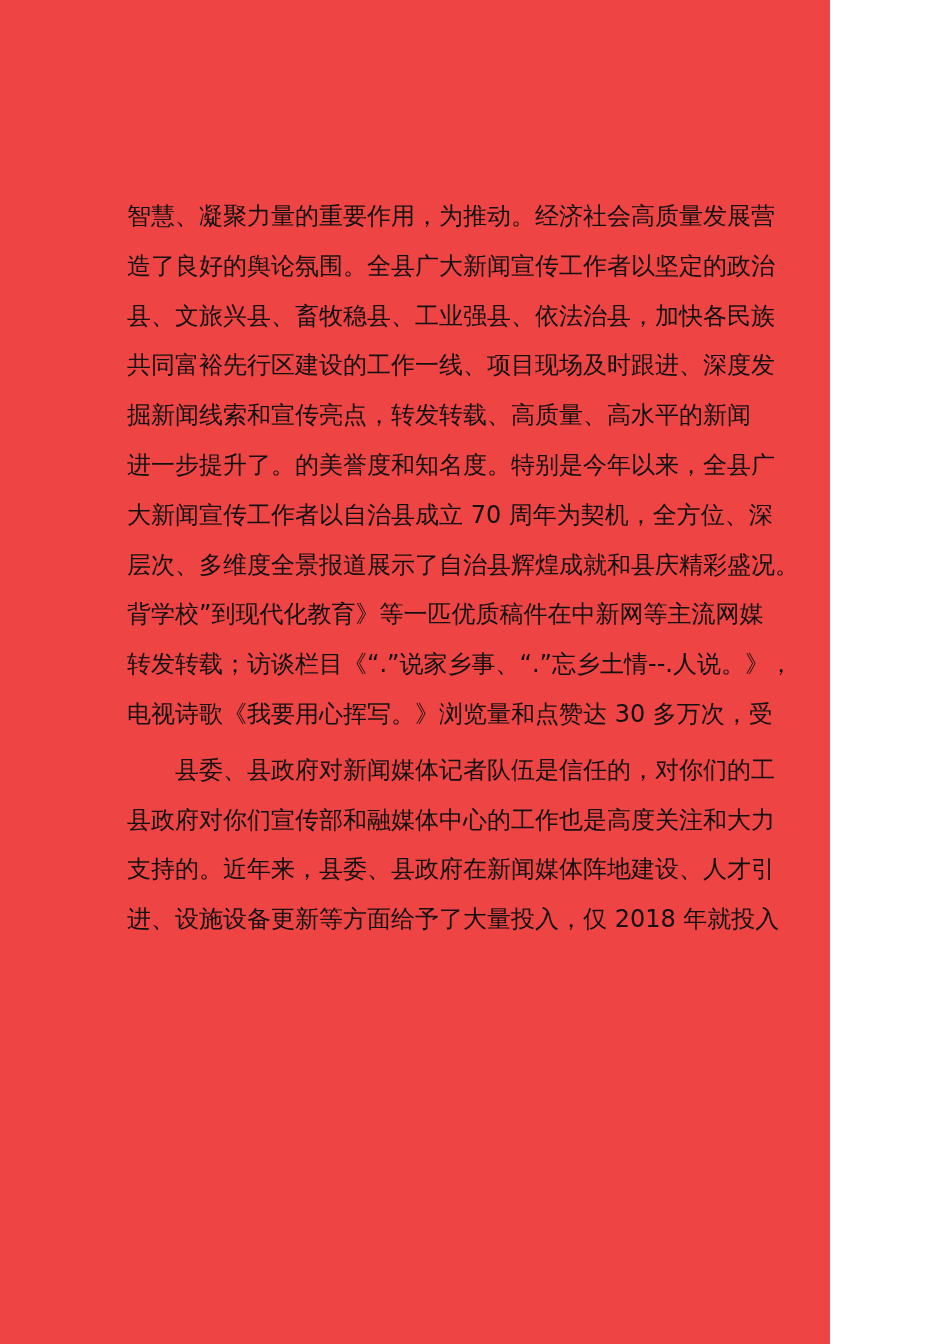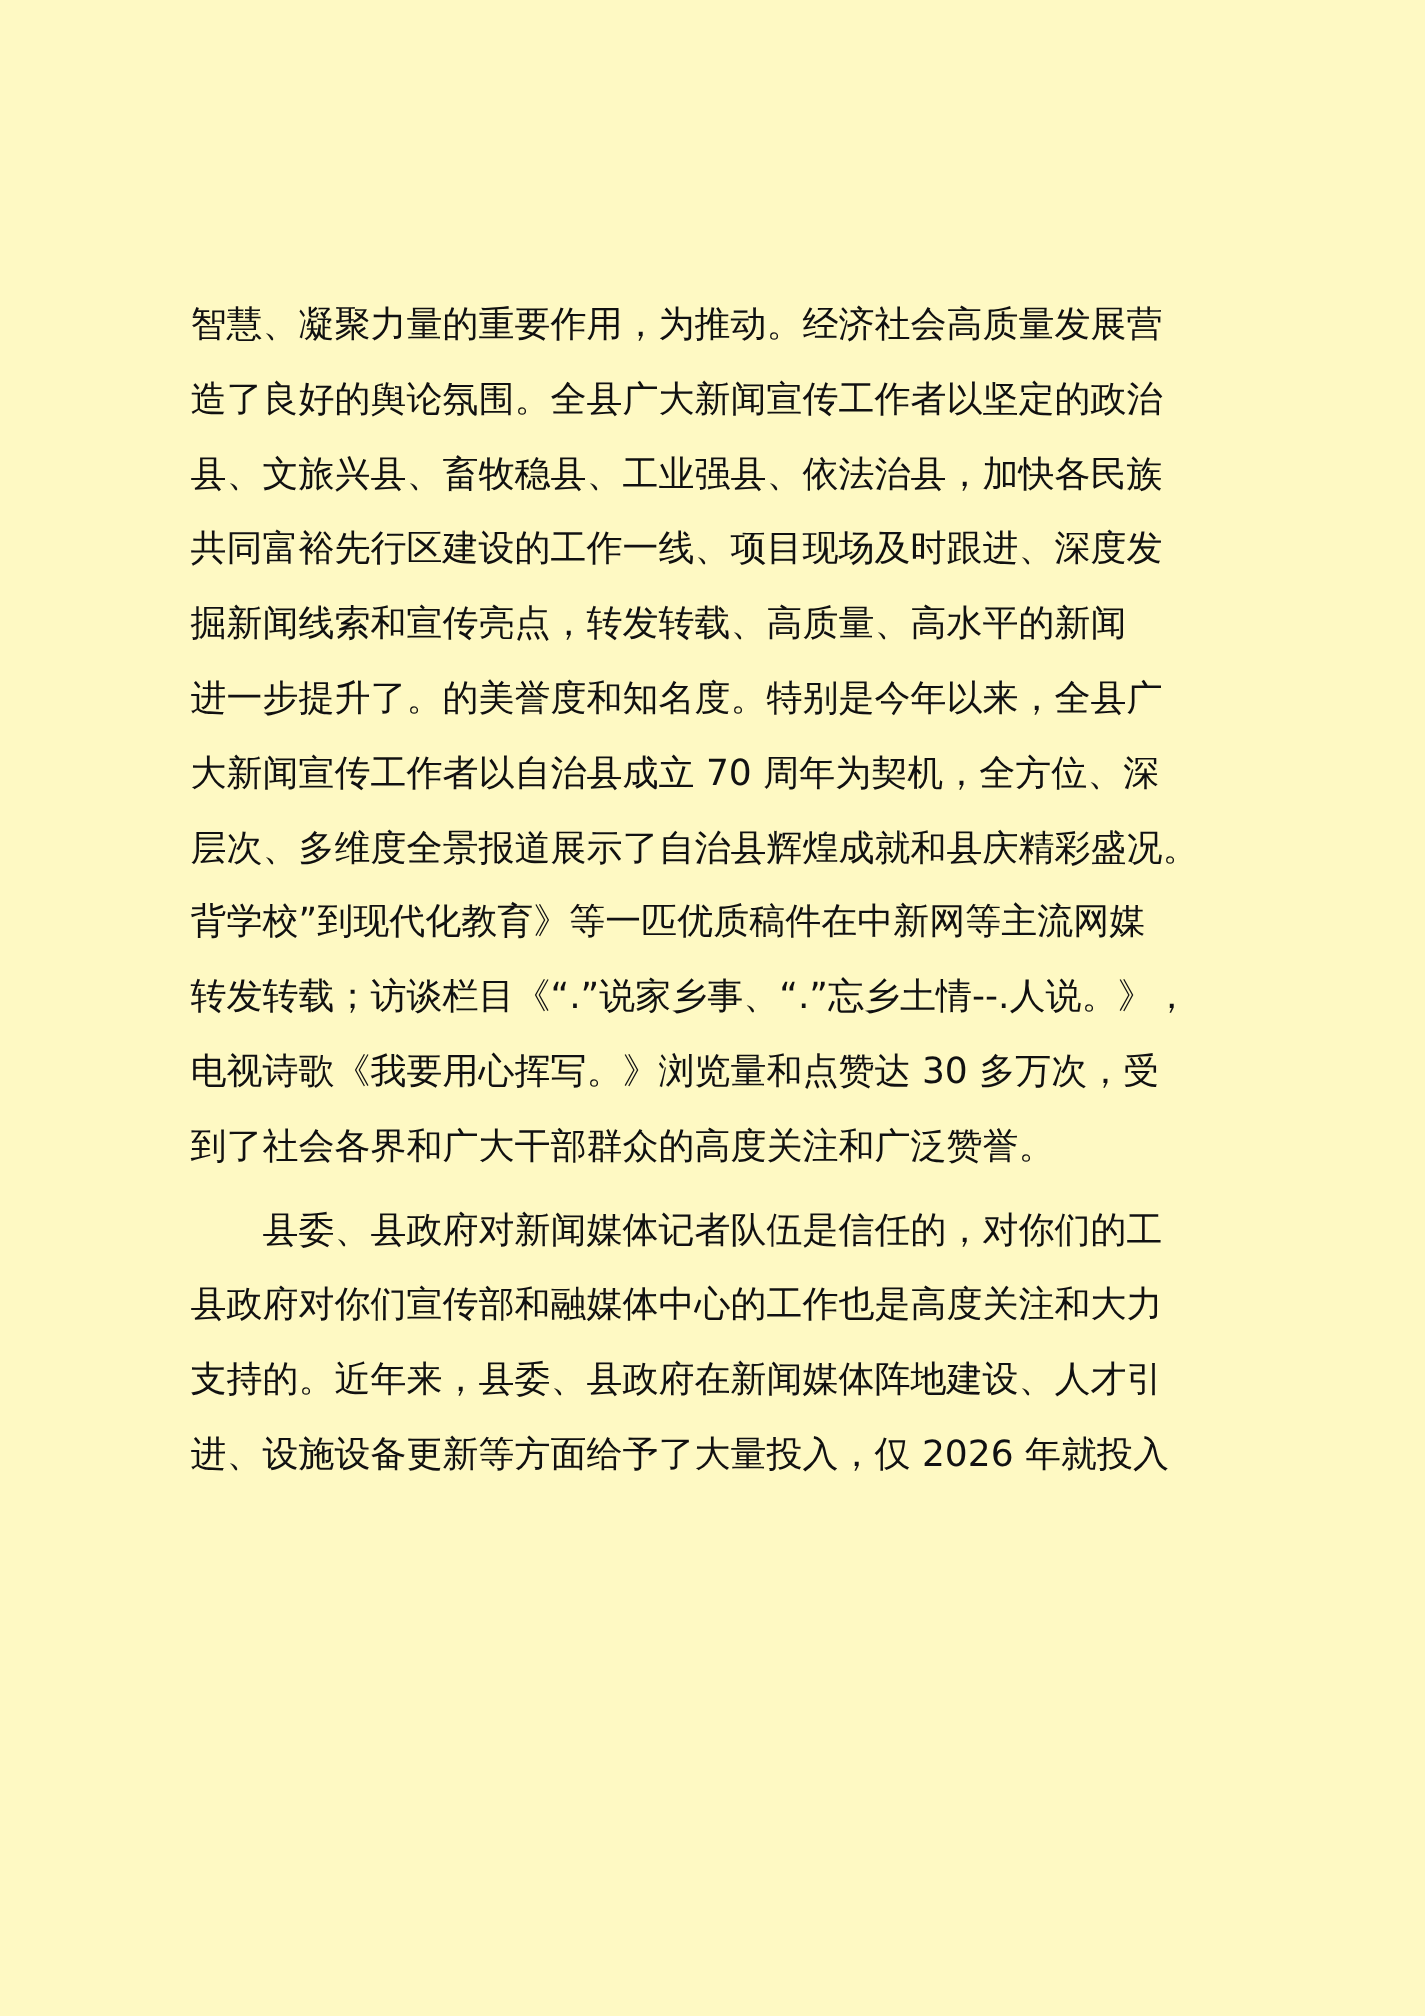--- a/index.html
+++ b/index.html
@@ -12,23 +12,23 @@
       height: 1344px;
       position: relative;
       overflow: hidden;
       font-family: "DejaVu Sans", sans-serif;
       color: #111111;
     }
     .page {
       position: absolute;
       left: 0;
       top: 0;
-      width: 950px;
+      width: 830px;
       height: 1344px;
-      background: #fef9c3;
+      background: #ef4444;
     }
     .body-text {
       position: absolute;
       left: 127px;
       top: 192px;
       width: 720px;
     }
     .line {
       display: block;
       height: 49.8px;
@@ -55,26 +55,25 @@
       <span class="line">造了良好的舆论氛围。全县广大新闻宣传工作者以坚定的政治</span>
       <span class="line">县、文旅兴县、畜牧稳县、工业强县、依法治县，加快各民族</span>
       <span class="line">共同富裕先行区建设的工作一线、项目现场及时跟进、深度发</span>
       <span class="line">掘新闻线索和宣传亮点，转发转载、高质量、高水平的新闻</span>
       <span class="line">进一步提升了。的美誉度和知名度。特别是今年以来，全县广</span>
       <span class="line">大新闻宣传工作者以自治县成立 70 周年为契机，全方位、深</span>
       <span class="line">层次、多维度全景报道展示了自治县辉煌成就和县庆精彩盛况。</span>
       <span class="line">背学校”到现代化教育》等一匹优质稿件在中新网等主流网媒</span>
       <span class="line">转发转载；访谈栏目《“.”说家乡事、“.”忘乡土情--.人说。》，</span>
       <span class="line">电视诗歌《我要用心挥写。》浏览量和点赞达 30 多万次，受</span>
-      <span class="line">到了社会各界和广大干部群众的高度关注和广泛赞誉。</span>
     </div>
 
     <div class="para-gap"></div>
 
     <div>
       <span class="line indent">县委、县政府对新闻媒体记者队伍是信任的，对你们的工</span>
       <span class="line">县政府对你们宣传部和融媒体中心的工作也是高度关注和大力</span>
       <span class="line">支持的。近年来，县委、县政府在新闻媒体阵地建设、人才引</span>
-      <span class="line">进、设施设备更新等方面给予了大量投入，仅 2026 年就投入</span>
+      <span class="line">进、设施设备更新等方面给予了大量投入，仅 2018 年就投入</span>
     </div>
 
   </div>
 </div>
 
 </body></html>

